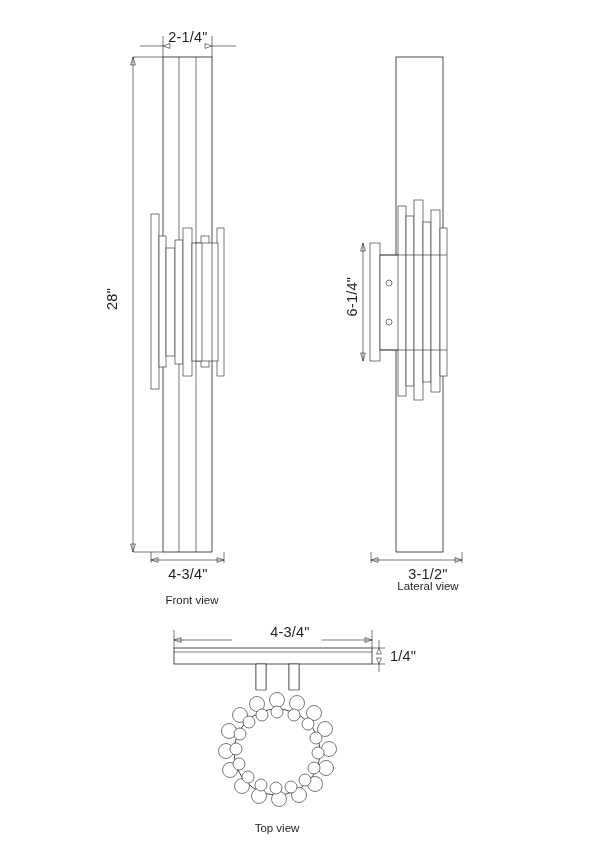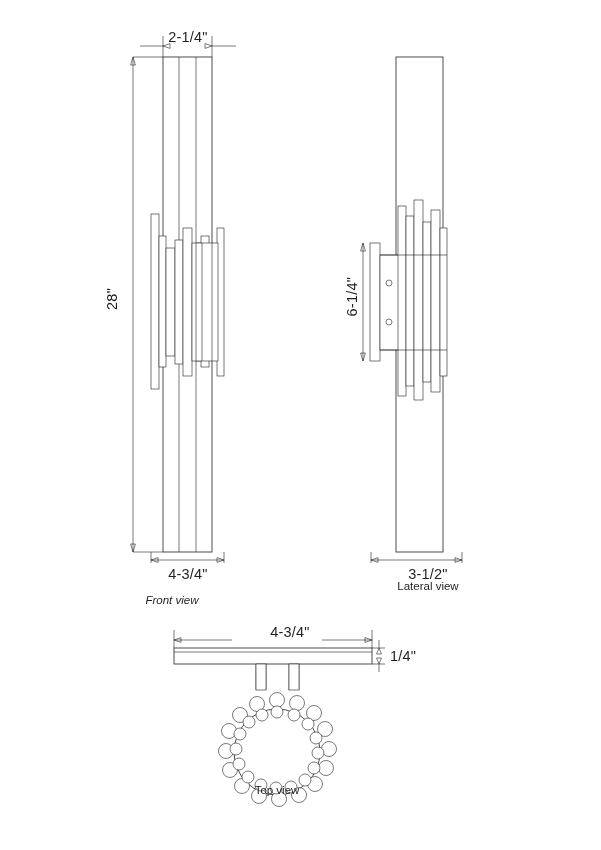--- a/index.html
+++ b/index.html
@@ -214,27 +214,27 @@
     </g>
 
   </svg>
 
   <div class="label center" style="left:188px; top:29px;">2-1/4"</div>
 
   <div class="label vertical" style="left:104px; top:288px;">28"</div>
 
   <div class="label center" style="left:188px; top:566px;">4-3/4"</div>
 
-  <div class="caption" style="left:172px; top:594px;font-style:italic;">Front view</div>
+  <div class="caption" style="left:192px; top:594px;">Front view</div>
 
   <div class="label vertical" style="left:344px; top:277px;">6-1/4"</div>
 
   <div class="label center" style="left:428px; top:566px;">3-1/2"</div>
 
   <div class="caption" style="left:428px; top:580px;">Lateral view</div>
 
   <div class="label center" style="left:290px; top:624px;">4-3/4"</div>
 
   <div class="label" style="left:390px; top:648px;">1/4"</div>
 
-  <div class="caption" style="left:277px; top:784px;">Top view</div>
+  <div class="caption" style="left:277px; top:822px;">Top view</div>
 
 </div>
 
 </body></html>

